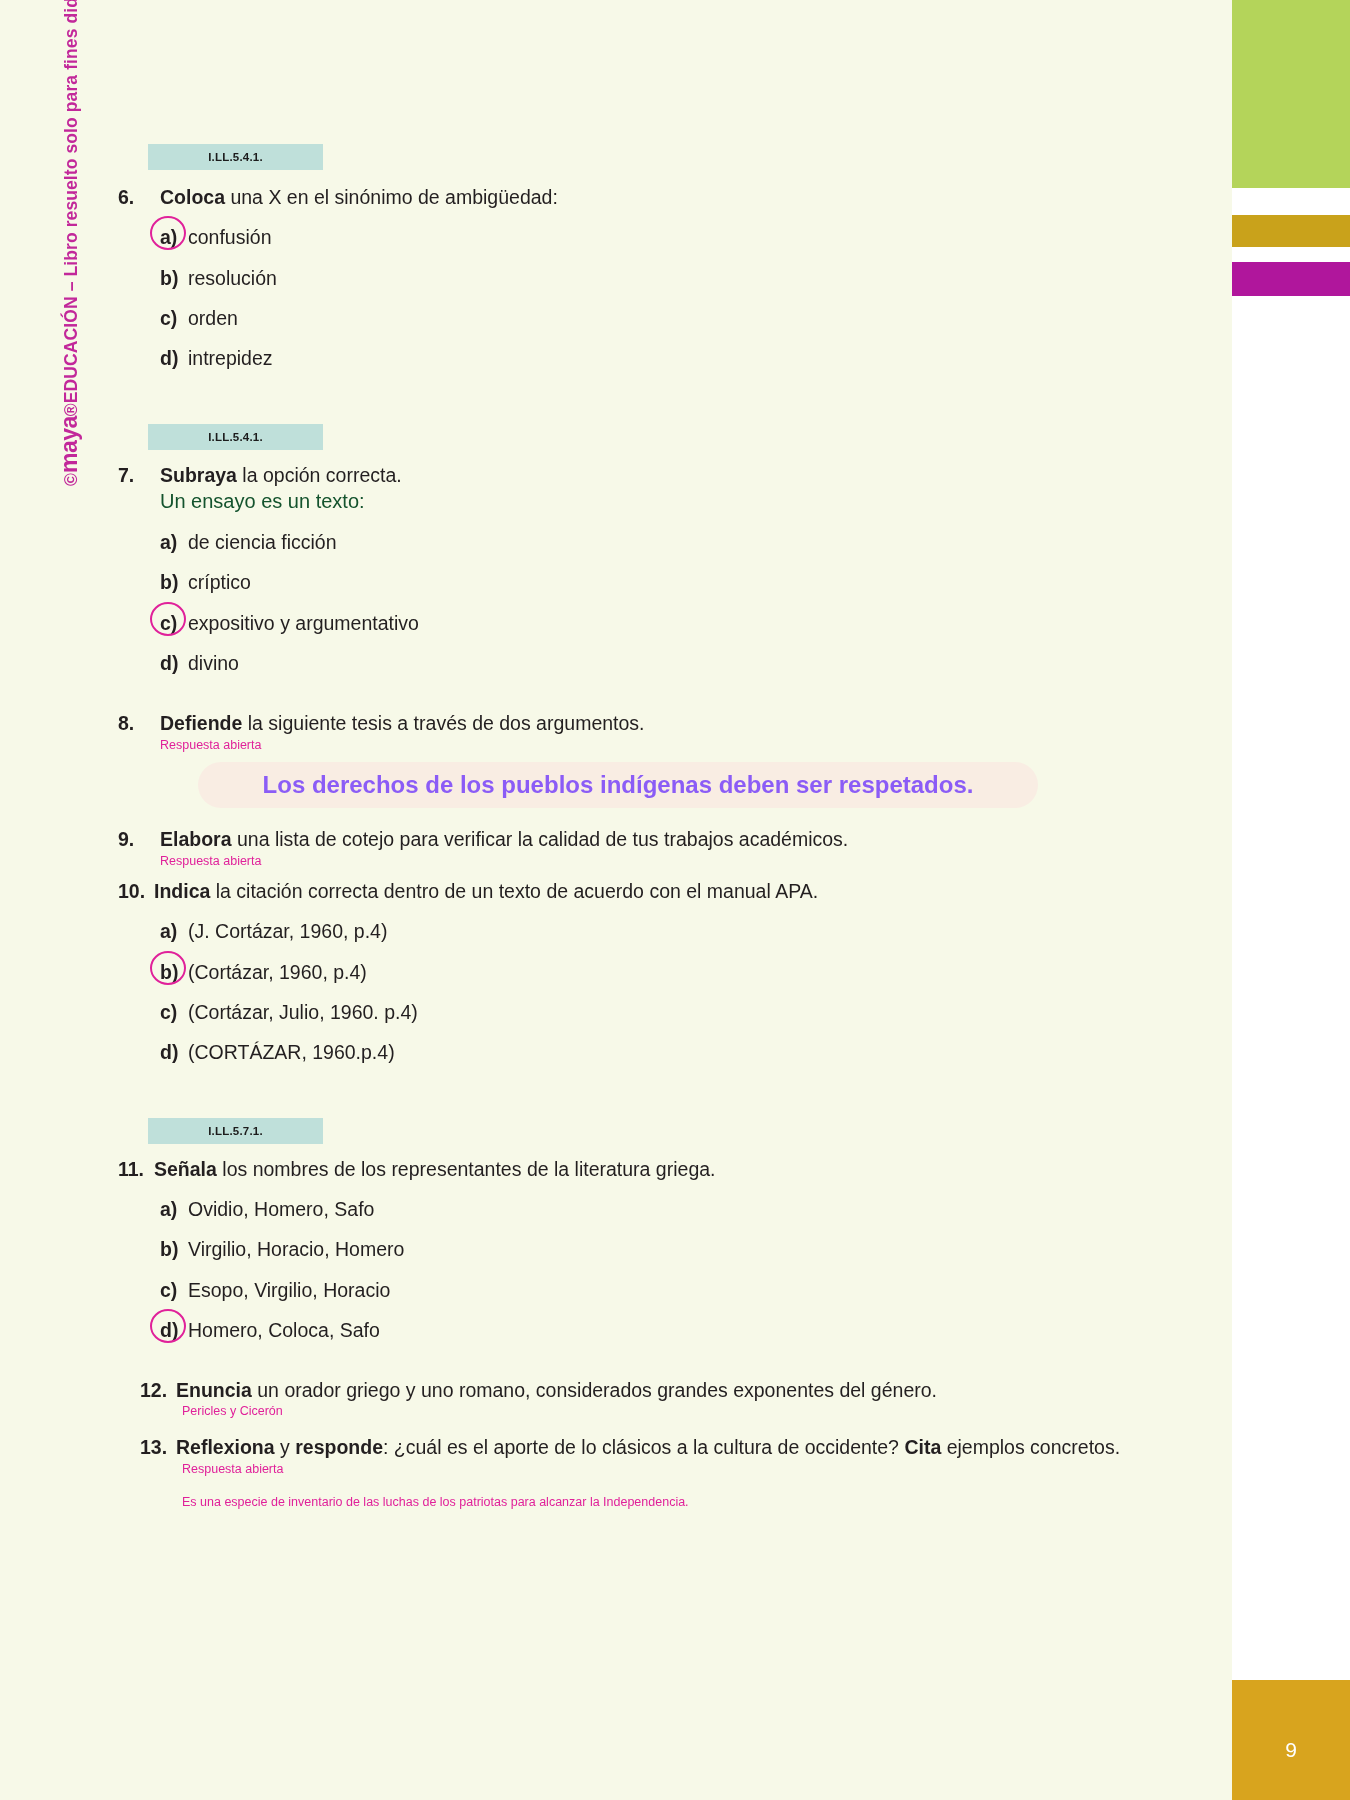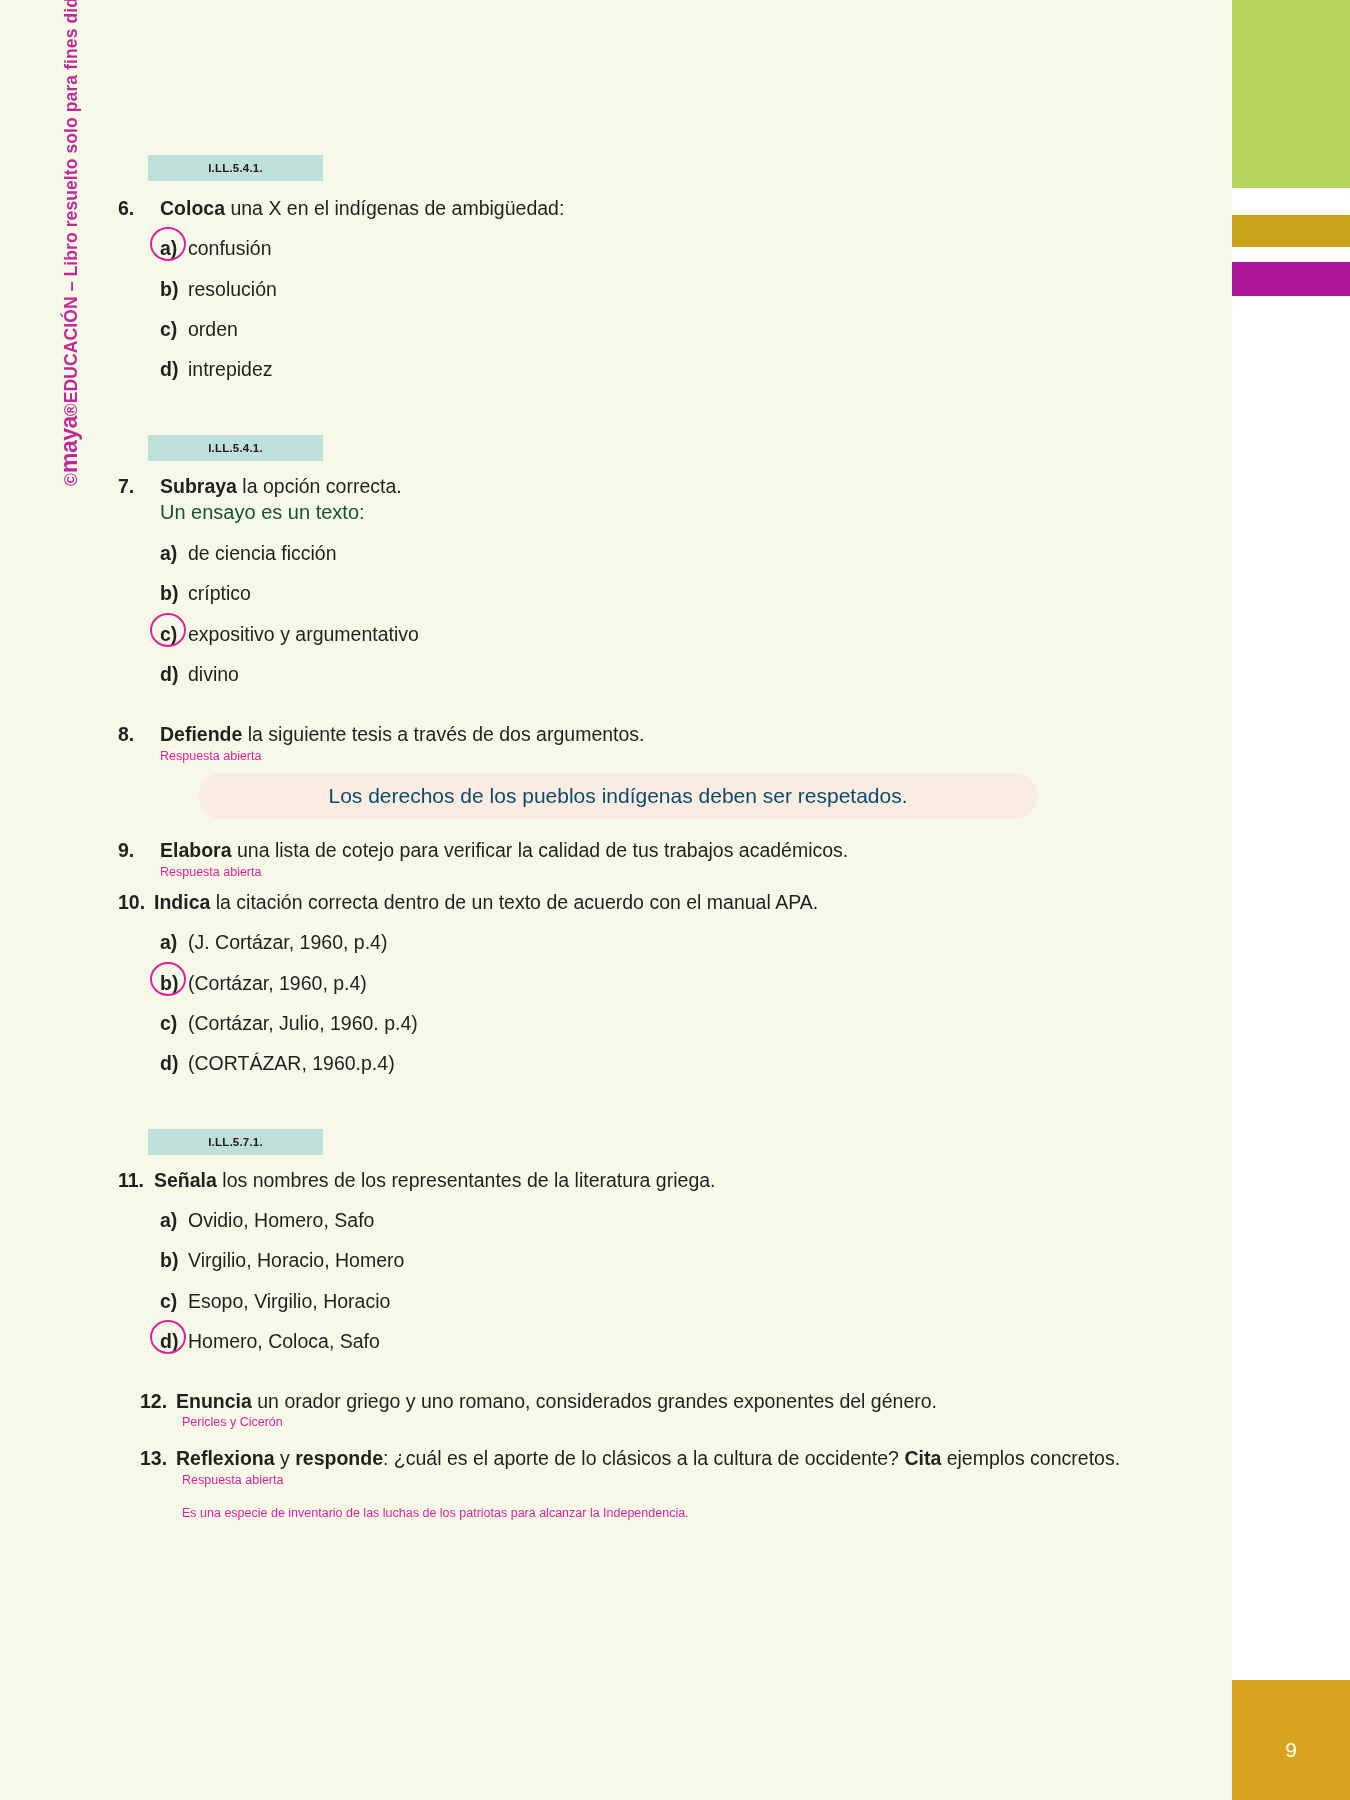--- a/index.html
+++ b/index.html
@@ -65,21 +65,21 @@
   .side-text .maya {
     font-size: 23px;
     font-weight: bold;
     letter-spacing: -0.5px;
   }
 
   
   .content {
     position: absolute;
     left: 118px;
-    top: 155px;
+    top: 144px;
     width: 1020px;
   }
   .code-chip {
     display: inline-block;
     background: #bfe0da;
     color: #1c1c1c;
     font-size: 11.5px;
     font-weight: bold;
     letter-spacing: 0.2px;
     padding: 7px 0 7px 0;
@@ -157,23 +157,23 @@
     margin-top: 8px;
     width: 840px;
     height: 46px;
     background: #f9ede3;
     border-radius: 23px;
     display: flex;
     align-items: center;
     justify-content: center;
   }
   .thesis-band span {
-    color: #0c4a6e;
-    font-weight: normal;
-    font-size: 21px;
+    color: #8b5cf6;
+    font-weight: bold;
+    font-size: 24px;
   }
   .gap-sm { height: 18px; }
   .gap-md { height: 34px; }
   .gap-lg { height: 52px; }
 </style>
 </head>
 <body>
 
 <div class="page">
 
@@ -188,21 +188,21 @@
     <span>©</span><span class="maya">maya</span><span>®EDUCACIÓN – Libro resuelto solo para fines didácticos – Prohibida su reproducción</span>
   </div>
 
   <div class="content">
 
     
     <div class="code-chip">I.LL.5.4.1.</div>
     <div class="q" style="margin-top:14px;">
       <div class="q-row">
         <div class="q-num">6.</div>
-        <div class="q-text"><b>Coloca</b><span> una X en el indígenas de ambigüedad:</span></div>
+        <div class="q-text"><b>Coloca</b><span> una X en el sinónimo de ambigüedad:</span></div>
       </div>
       <div class="opt">
         <span class="letter circled">a)</span>
         <span class="txt">confusión</span>
       </div>
       <div class="opt">
         <span class="letter">b)</span>
         <span class="txt">resolución</span>
       </div>
       <div class="opt">

